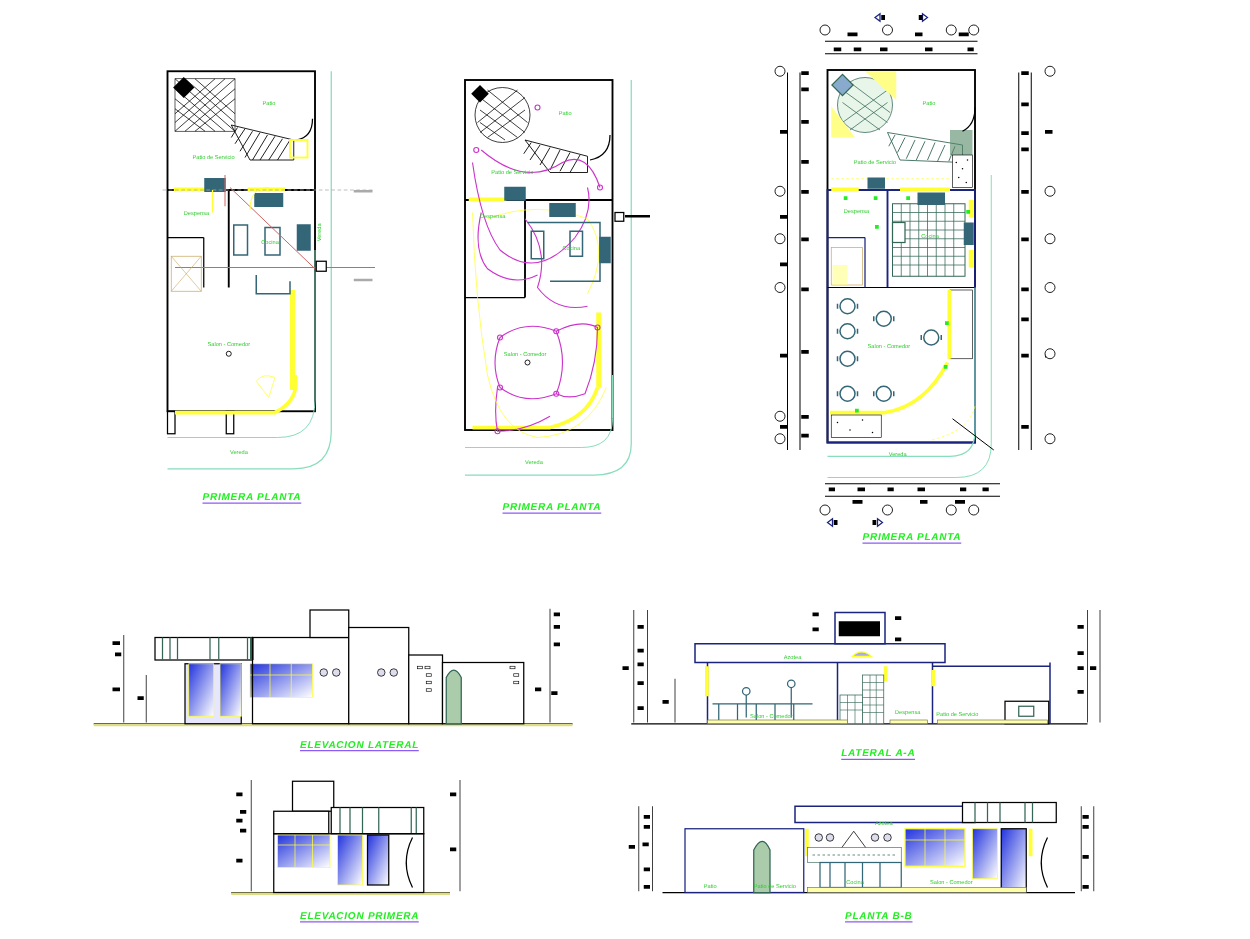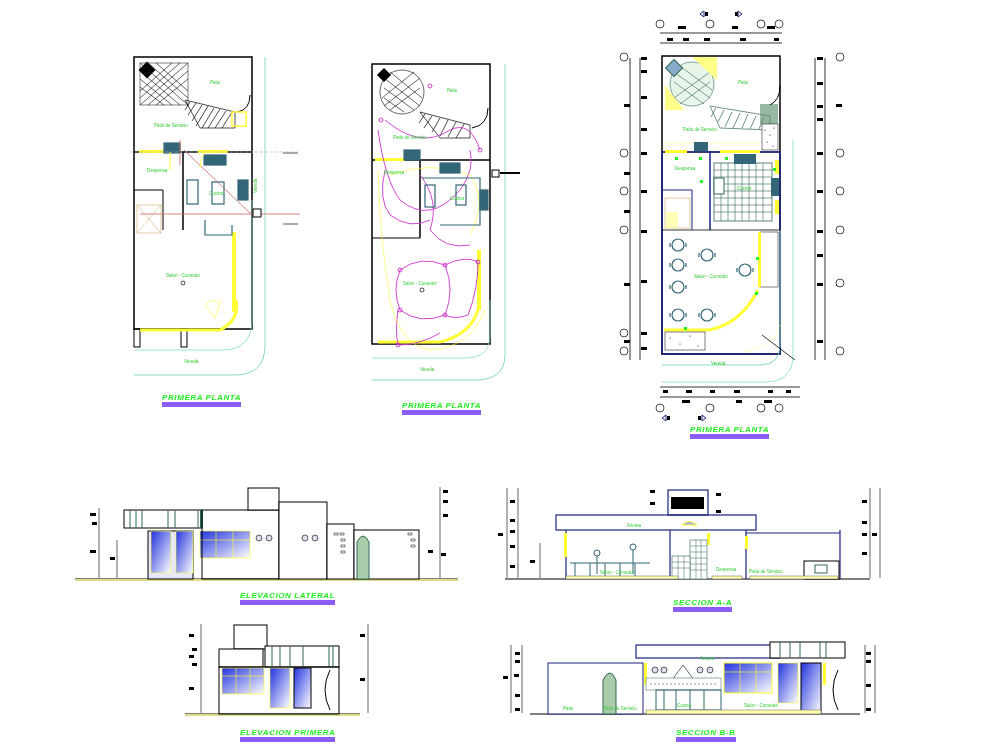--- a/index.html
+++ b/index.html
@@ -1,20 +1,20 @@
 <!DOCTYPE html>
 <html><head>
 <meta charset="utf-8">
 <style>
   html, body { margin:0; padding:0; background:#ffffff; }
   body { width:1000px; height:751px; position:relative; overflow:hidden; font-family:"Liberation Sans", sans-serif; }
   .sheet { position:absolute; left:0; top:0; width:1000px; height:751px; }
   .title {
     position:absolute; font-family:"Liberation Sans", sans-serif; font-weight:bold; font-style:italic;
-    font-size:8px; color:#22ee22; letter-spacing:0.6px; border-bottom:5px solid #8b5cf6; white-space:nowrap;
+    font-size:8px; color:#22ee22; letter-spacing:0.6px; border-bottom:1px solid #8b5cf6; white-space:nowrap;
   }
   .lbl { font-family:"Liberation Sans", sans-serif; font-size:4.5px; fill:#33cc33; }
   svg { position:absolute; left:0; top:0; }
 </style>
 </head>
 <body>
 
 <div class="sheet">
 
 <svg width="1000" height="751" viewBox="0 0 1000 751">
@@ -542,17 +542,17 @@
           <rect x="866" y="684" width="5" height="3"></rect>
           <rect x="866" y="708" width="5" height="3"></rect>
         </g>
   </g>
 </svg>
 
 <div class="title" style="left:162px; top:393px;">PRIMERA PLANTA</div>
 <div class="title" style="left:402px; top:401px;">PRIMERA PLANTA</div>
 <div class="title" style="left:690px; top:425px;">PRIMERA PLANTA</div>
 <div class="title" style="left:240px; top:591px;">ELEVACION LATERAL</div>
-<div class="title" style="left:673px; top:598px;">SECCION A-A</div>
+<div class="title" style="left:673px; top:598px;">LATERAL A-A</div>
 <div class="title" style="left:240px; top:728px;">ELEVACION PRIMERA</div>
-<div class="title" style="left:676px; top:728px;">SECCION B-B</div>
+<div class="title" style="left:676px; top:728px;">PLANTA B-B</div>
 
 </div>
 
 </body></html>

